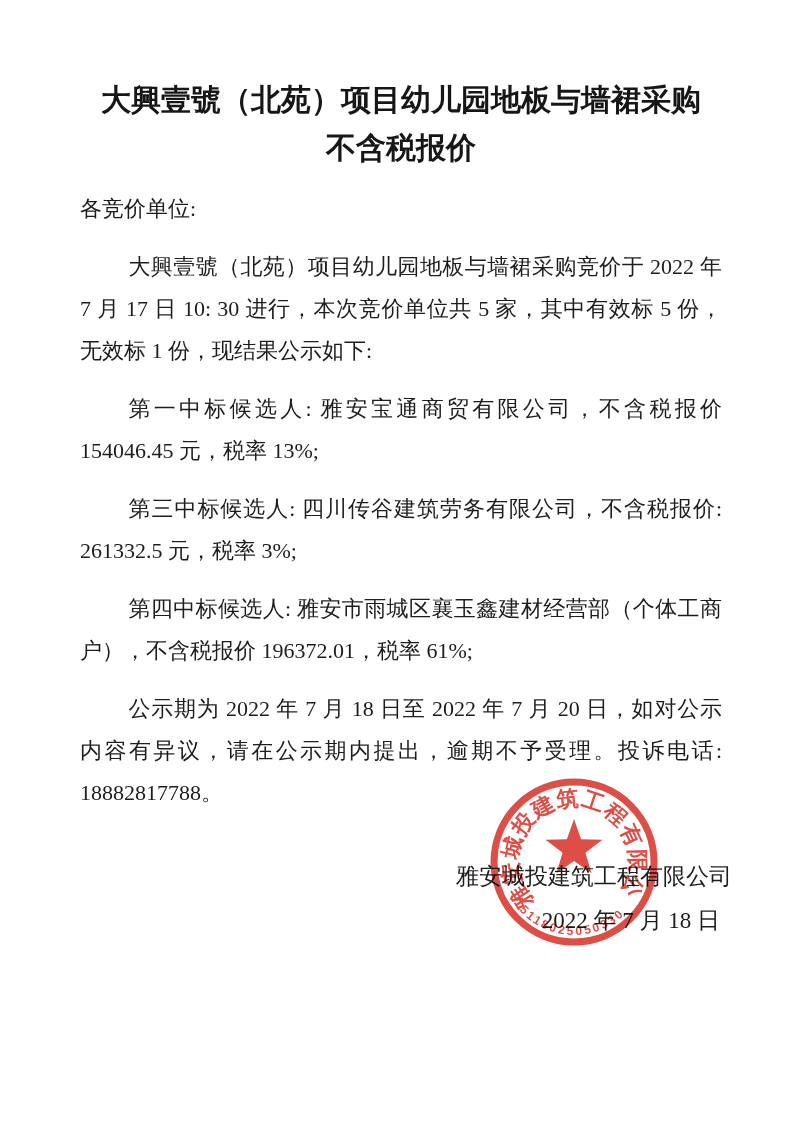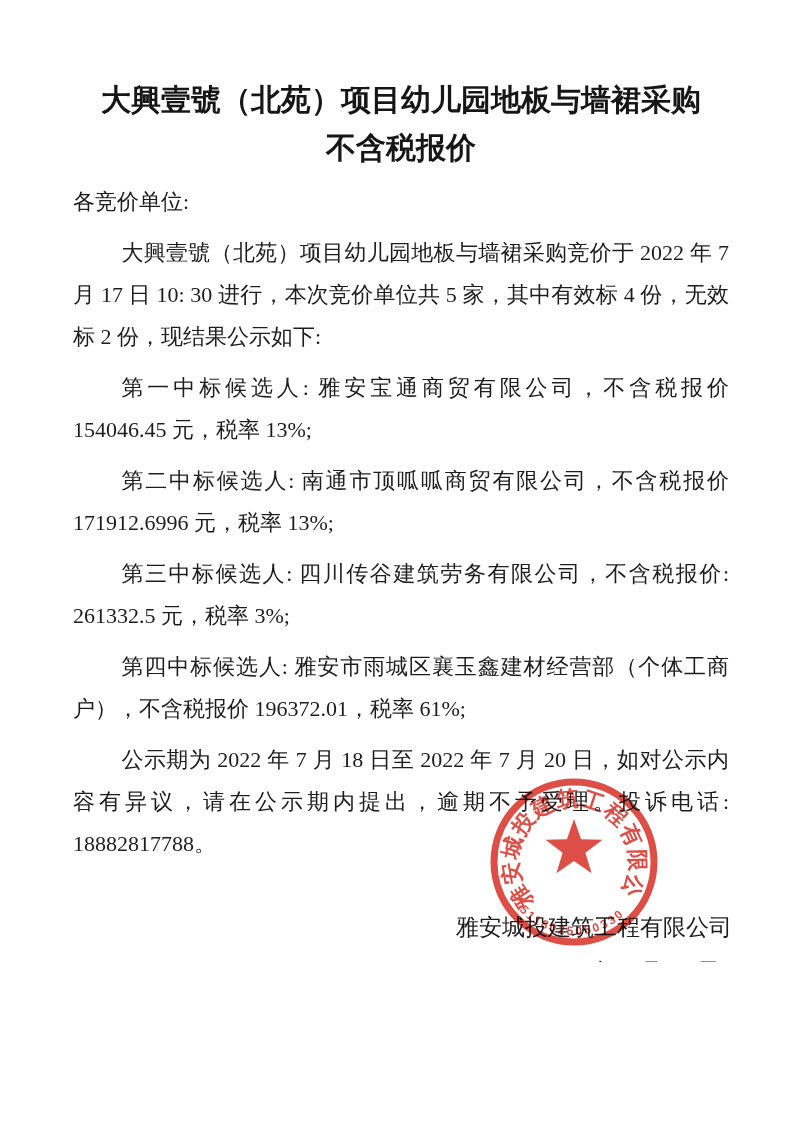--- a/index.html
+++ b/index.html
@@ -23,21 +23,21 @@
     font-weight: bold;
     font-size: 30px;
     line-height: 48px;
     color: #161616;
   }
   .body-text {
     font-size: 22px;
     line-height: 42px;
     text-align: justify;
   }
-  .body-text p { margin: 9px; }
+  .body-text p { margin: 16px; }
   .body-text p.indent { text-indent: 2.2em; }
   .signature {
     margin-top: 41px;
     text-align: right;
     font-size: 23px;
     line-height: 44px;
   }
   .sig-company { padding-right: 6px; }
   .sig-date { padding-right: 18px; }
   .seal {
@@ -70,23 +70,22 @@
 <div class="page">
   <div class="content">
 
     <div class="title">
       <div>大興壹號（北苑）项目幼儿园地板与墙裙采购</div>
       <div>不含税报价</div>
     </div>
 
     <div class="body-text">
       <p>各竞价单位:</p>
-      <p class="indent">大興壹號（北苑）项目幼儿园地板与墙裙采购竞价于 2022 年 7 月 17 日 10: 30 进行，本次竞价单位共 5 家，其中有效标 4 份，无效标 2 份，现结果公示如下:</p>
+      <p class="indent">大興壹號（北苑）项目幼儿园地板与墙裙采购竞价于 2022 年 7 月 17 日 10: 30 进行，本次竞价单位共 5 家，其中有效标 5 份，无效标 1 份，现结果公示如下:</p>
       <p class="indent">第一中标候选人: 雅安宝通商贸有限公司，不含税报价 154046.45 元，税率 13%;</p>
-      <p class="indent">第二中标候选人: 南通市顶呱呱商贸有限公司，不含税报价 171912.6996 元，税率 13%;</p>
       <p class="indent">第三中标候选人: 四川传谷建筑劳务有限公司，不含税报价: 261332.5 元，税率 3%;</p>
       <p class="indent">第四中标候选人: 雅安市雨城区襄玉鑫建材经营部（个体工商户），不含税报价 196372.01，税率 61%;</p>
       <p class="indent">公示期为 2022 年 7 月 18 日至 2022 年 7 月 20 日，如对公示内容有异议，请在公示期内提出，逾期不予受理。投诉电话: 18882817788。</p>
     </div>
 
     <div class="signature">
       <div class="sig-company">雅安城投建筑工程有限公司</div>
       <div class="sig-date">2022 年 7 月 18 日</div>
     </div>
 

